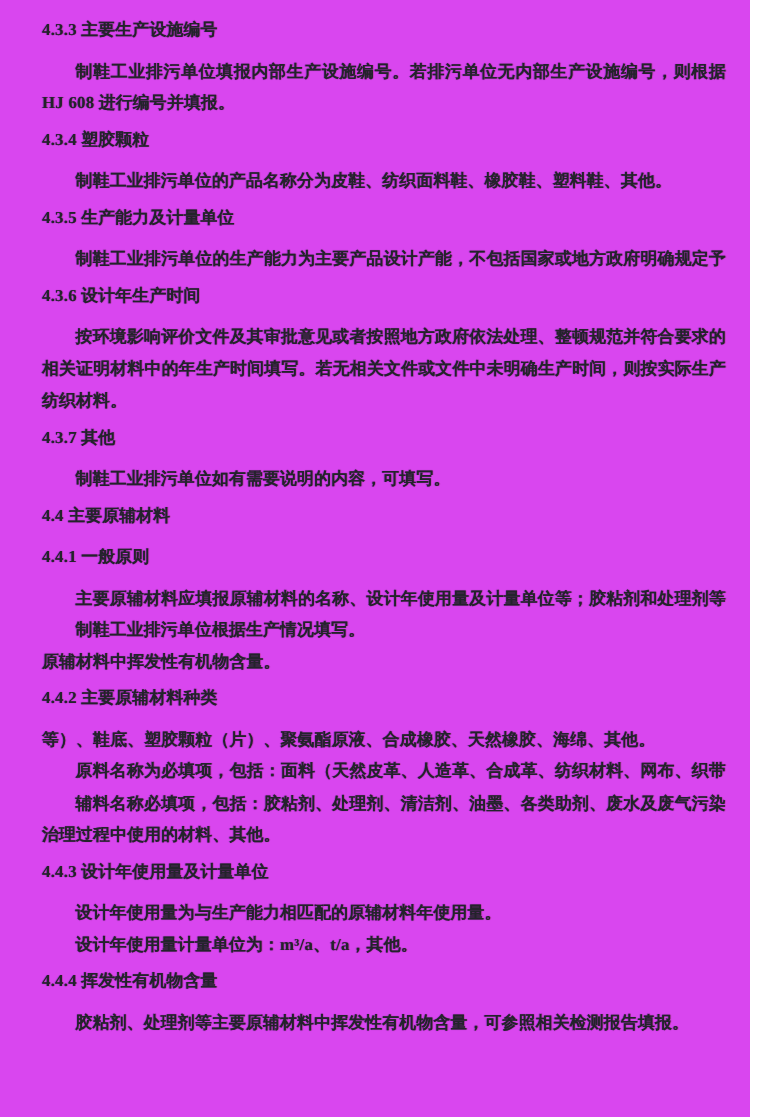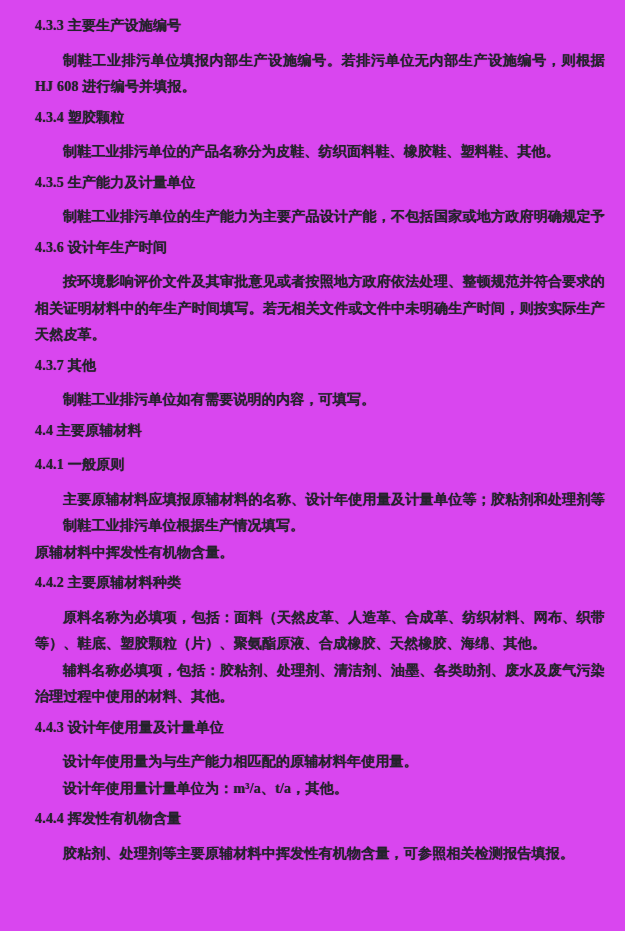--- a/index.html
+++ b/index.html
@@ -35,34 +35,34 @@
 
     <div class="h">4.3.4 塑胶颗粒</div>
     <div class="ln p1">制鞋工业排污单位的产品名称分为皮鞋、纺织面料鞋、橡胶鞋、塑料鞋、其他。</div>
 
     <div class="h">4.3.5 生产能力及计量单位</div>
     <div class="ln p1 fill">制鞋工业排污单位的生产能力为主要产品设计产能，不包括国家或地方政府明确规定予</div>
 
     <div class="h">4.3.6 设计年生产时间</div>
     <div class="ln p1 fill">按环境影响评价文件及其审批意见或者按照地方政府依法处理、整顿规范并符合要求的</div>
     <div class="ln fill">相关证明材料中的年生产时间填写。若无相关文件或文件中未明确生产时间，则按实际生产</div>
-    <div class="ln">天然皮革。</div>
+    <div class="ln">纺织材料。</div>
 
     <div class="h">4.3.7 其他</div>
     <div class="ln p1">制鞋工业排污单位如有需要说明的内容，可填写。</div>
 
     <div class="h">4.4 主要原辅材料</div>
     <div class="h">4.4.1 一般原则</div>
     <div class="ln p1 fill">主要原辅材料应填报原辅材料的名称、设计年使用量及计量单位等；胶粘剂和处理剂等</div>
     <div class="ln p1">制鞋工业排污单位根据生产情况填写。</div>
     <div class="ln">原辅材料中挥发性有机物含量。</div>
 
     <div class="h">4.4.2 主要原辅材料种类</div>
+    <div class="ln">等）、鞋底、塑胶颗粒（片）、聚氨酯原液、合成橡胶、天然橡胶、海绵、其他。</div>
     <div class="ln p1 fill">原料名称为必填项，包括：面料（天然皮革、人造革、合成革、纺织材料、网布、织带</div>
-    <div class="ln">等）、鞋底、塑胶颗粒（片）、聚氨酯原液、合成橡胶、天然橡胶、海绵、其他。</div>
     <div class="ln p1 fill">辅料名称必填项，包括：胶粘剂、处理剂、清洁剂、油墨、各类助剂、废水及废气污染</div>
     <div class="ln">治理过程中使用的材料、其他。</div>
 
     <div class="h">4.4.3 设计年使用量及计量单位</div>
     <div class="ln p1">设计年使用量为与生产能力相匹配的原辅材料年使用量。</div>
     <div class="ln p1">设计年使用量计量单位为：m³/a、t/a，其他。</div>
 
     <div class="h">4.4.4 挥发性有机物含量</div>
     <div class="ln p1">胶粘剂、处理剂等主要原辅材料中挥发性有机物含量，可参照相关检测报告填报。</div>
 

